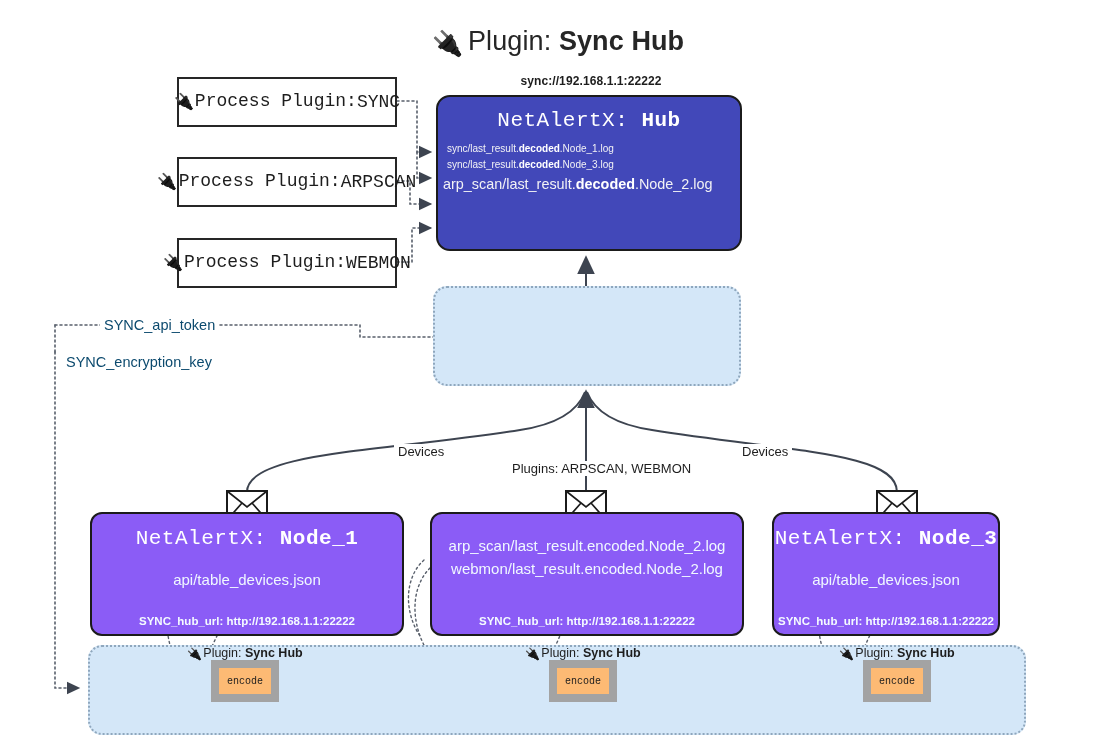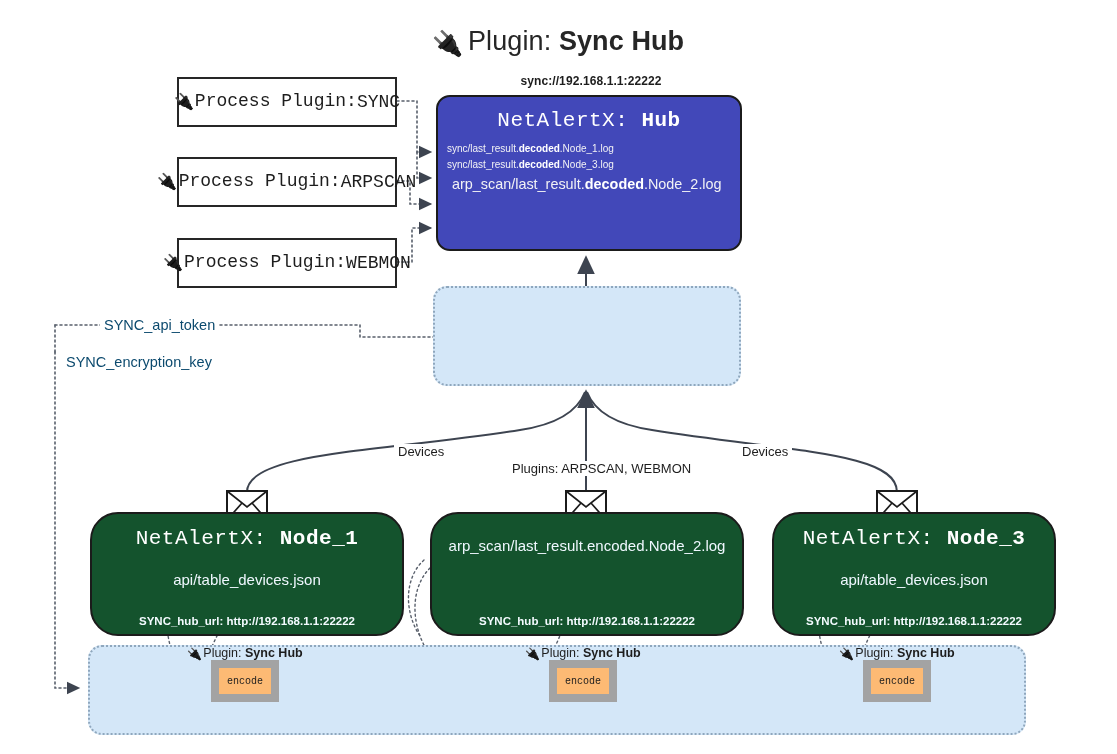--- a/index.html
+++ b/index.html
@@ -44,21 +44,21 @@
   }
   #hub .hub-title{
     font-family:"Liberation Mono","DejaVu Sans Mono",monospace;
     font-size:21px;text-align:center;letter-spacing:.5px;margin-bottom:9px;
   }
   #hub .hub-title b{font-weight:bold;}
   .hub-line{
     font-size:10px;color:#f2f2f5;line-height:1.62;padding-left:9px;white-space:nowrap;
   }
   .hub-line b{font-weight:bold;color:#ffffff;}
-  .hub-line.sm{font-size:14.4px;padding-left:14px;}
+  .hub-line.sm{font-size:14.4px;padding-left:5px;}
 
   
   .bluebox{
     background:#d4e7f8;border:2px dotted #8fa7bd;border-radius:14px;
   }
   #decode-wrap{left:433px;top:286px;width:308px;height:100px;}
   #decode{
     left:503px;top:296px;width:168px;height:80px;
     background:#fff;border:2px solid #262626;
     display:flex;align-items:center;justify-content:center;
@@ -74,21 +74,21 @@
   }
   .enc-label{
     font-size:12.5px;color:#1d1d1d;white-space:nowrap;text-align:center;
   }
   .enc-label b{font-weight:bold;}
   .enc-label .plug{font-size:12px;vertical-align:-1px;margin-right:1px;
      filter:grayscale(1) contrast(1.6) brightness(.35);}
 
   
   .nodecard{
-    background:#14532d;border:2.5px solid #1b1b1b;border-radius:28px;
+    background:#8b5cf6;border:2.5px solid #1b1b1b;border-radius:12px;
     color:#ffffff;padding-top:13px;
   }
   .nodecard .n-title{
     font-family:"Liberation Mono","DejaVu Sans Mono",monospace;
     font-size:21px;text-align:center;letter-spacing:.5px;
   }
   .nodecard .n-title b{font-weight:bold;}
   .nodecard .n-line{
     font-size:15px;color:#f0f8ff;text-align:center;line-height:1.55;
   }
@@ -234,24 +234,25 @@
   <div class="node nodecard" style="left:90px;top:512px;width:314px;height:124px;">
     <div class="n-title">
       <span>NetAlertX: </span><b>Node_1</b>
     </div>
     <div class="n-line" style="margin-top:18px;">api/table_devices.json</div>
     <div class="n-foot">SYNC_hub_url: http://192.168.1.1:22222</div>
   </div>
 
   <div class="node nodecard" style="left:430px;top:512px;width:314px;height:124px;">
     <div class="n-line" style="margin-top:7px;">arp_scan/last_result.encoded.Node_2.log</div>
+    <div class="n-line">webmon/last_result.encoded.Node_2.log</div>
     <div class="n-foot">SYNC_hub_url: http://192.168.1.1:22222</div>
   </div>
 
-  <div class="node nodecard" style="left:772px;top:512px;width:284px;height:124px;">
+  <div class="node nodecard" style="left:772px;top:512px;width:228px;height:124px;">
     <div class="n-title">
       <span>NetAlertX: </span><b>Node_3</b>
     </div>
     <div class="n-line" style="margin-top:18px;">api/table_devices.json</div>
     <div class="n-foot">SYNC_hub_url: http://192.168.1.1:22222</div>
   </div>
 
   <div class="node bluebox" id="encode-wrap"></div>
 
   <div class="node enc-label" style="left:180px;top:646px;width:130px;">

